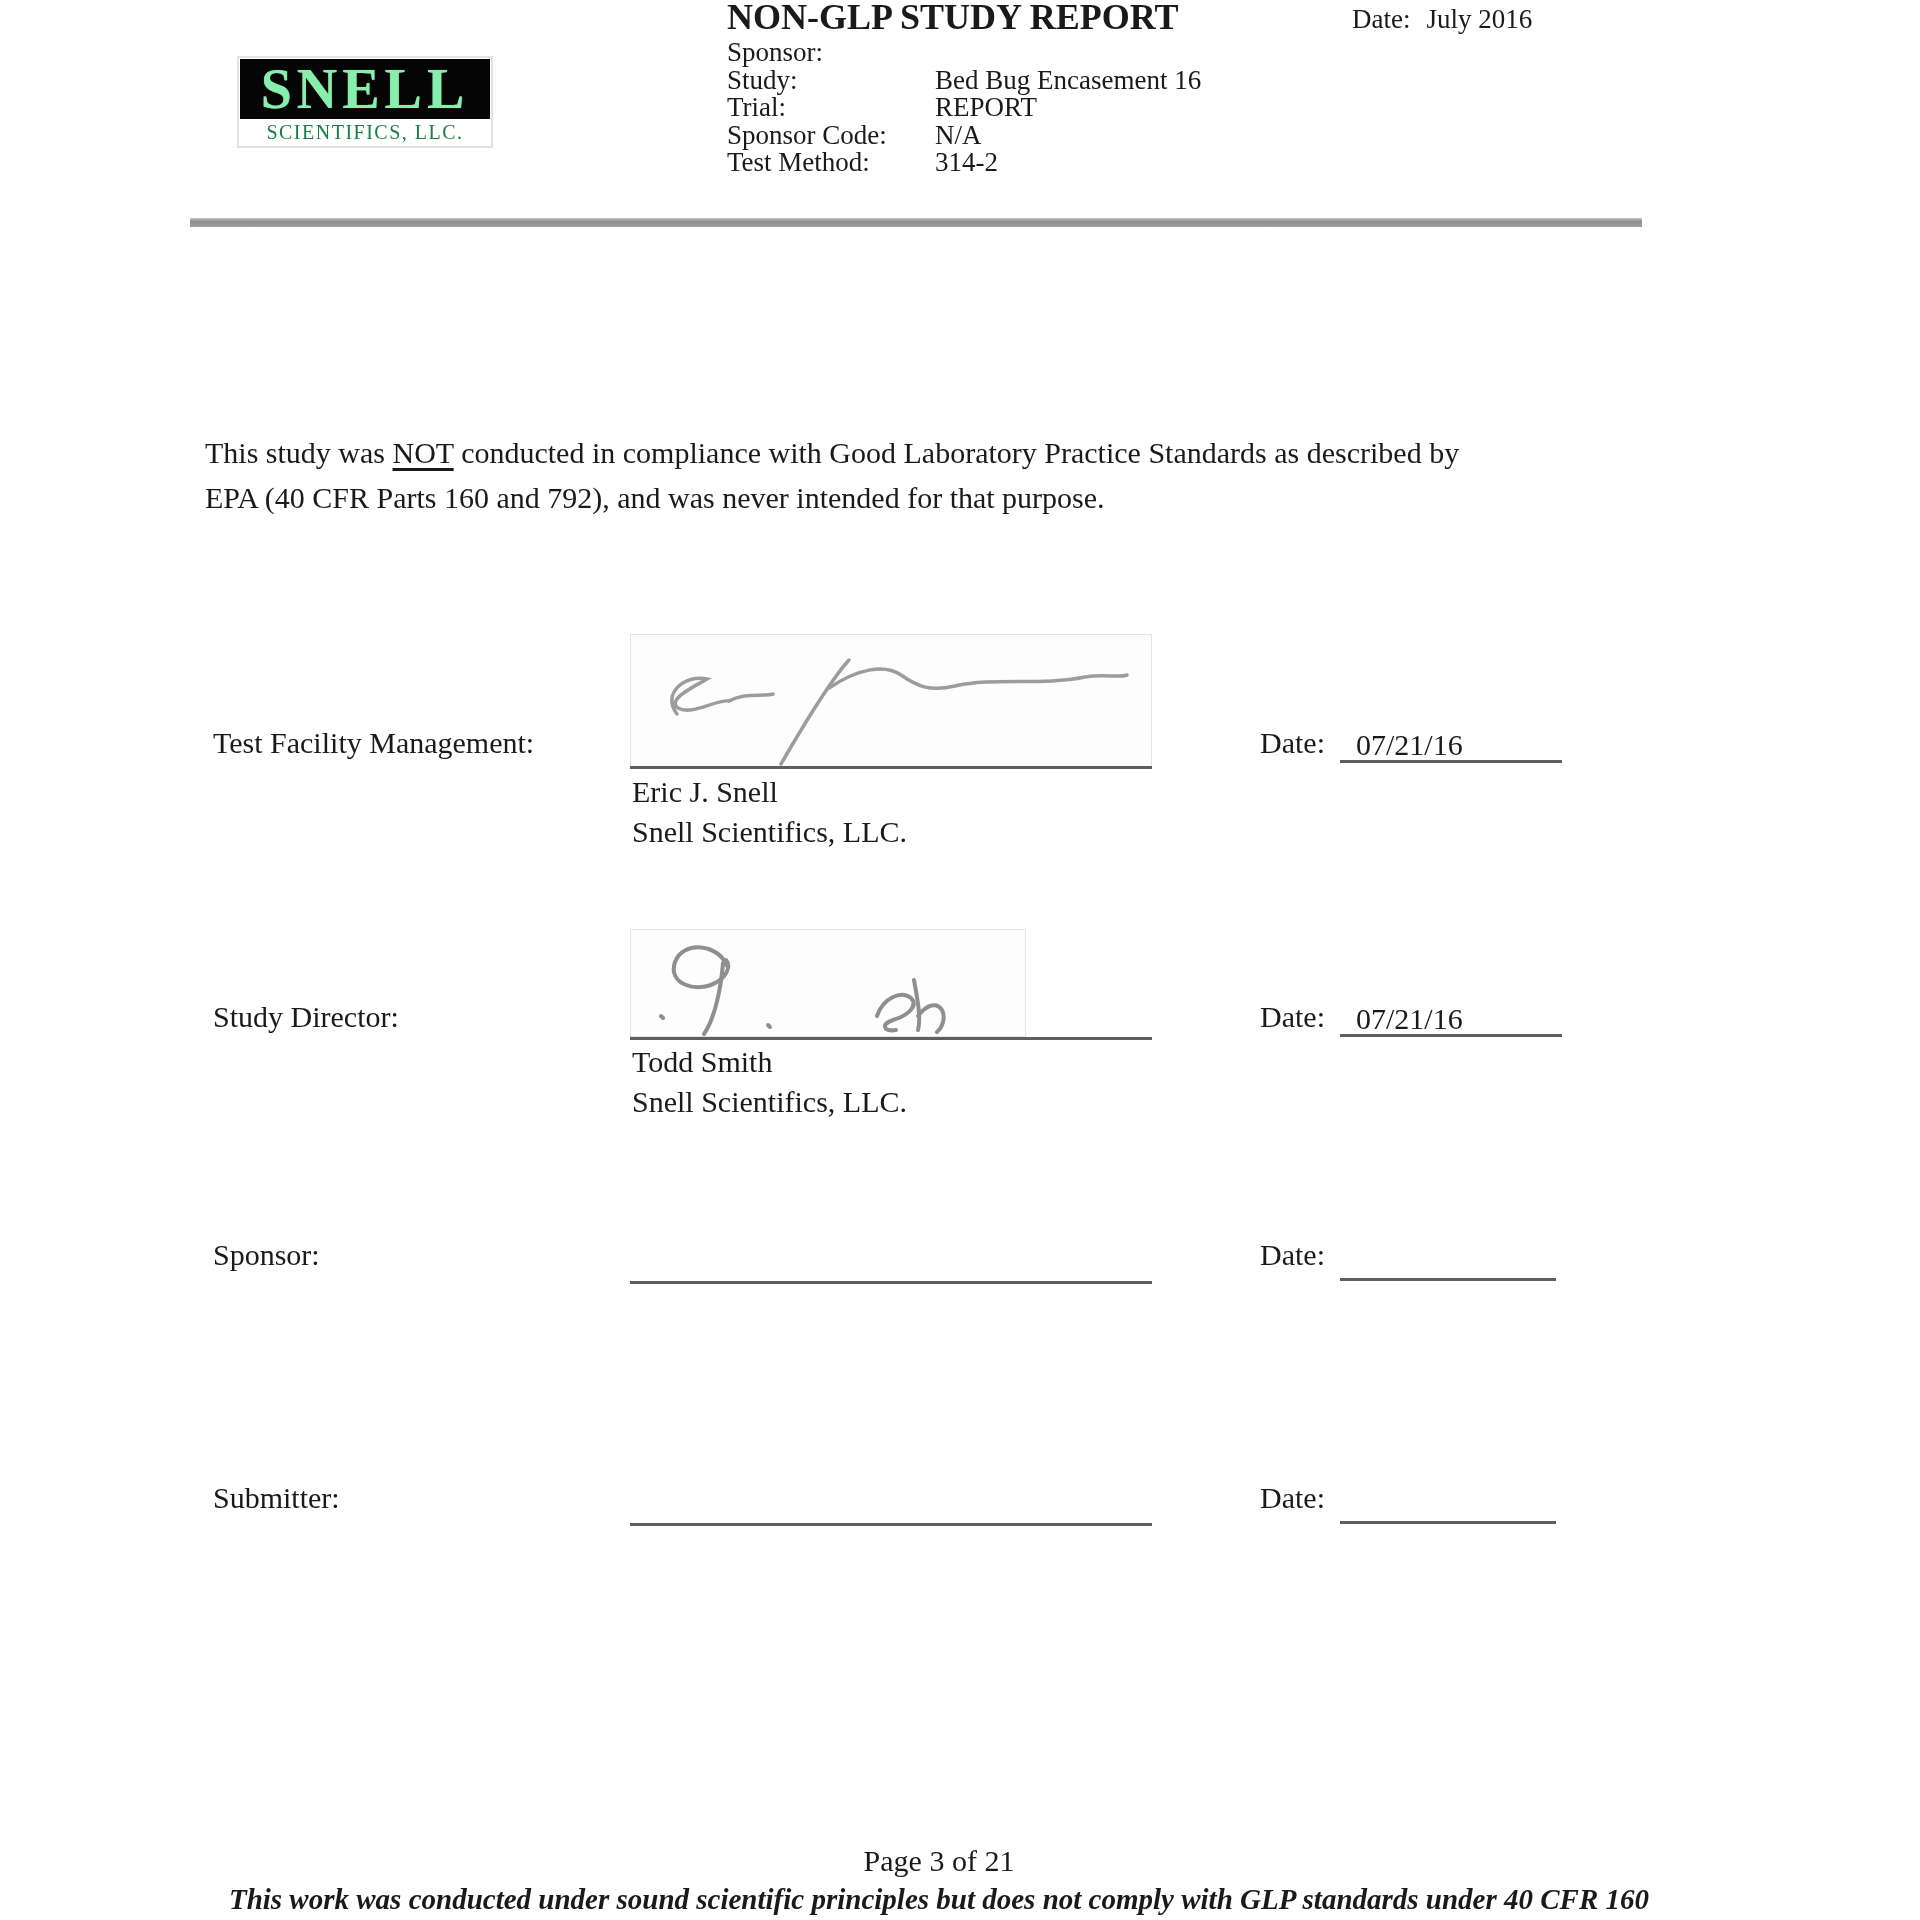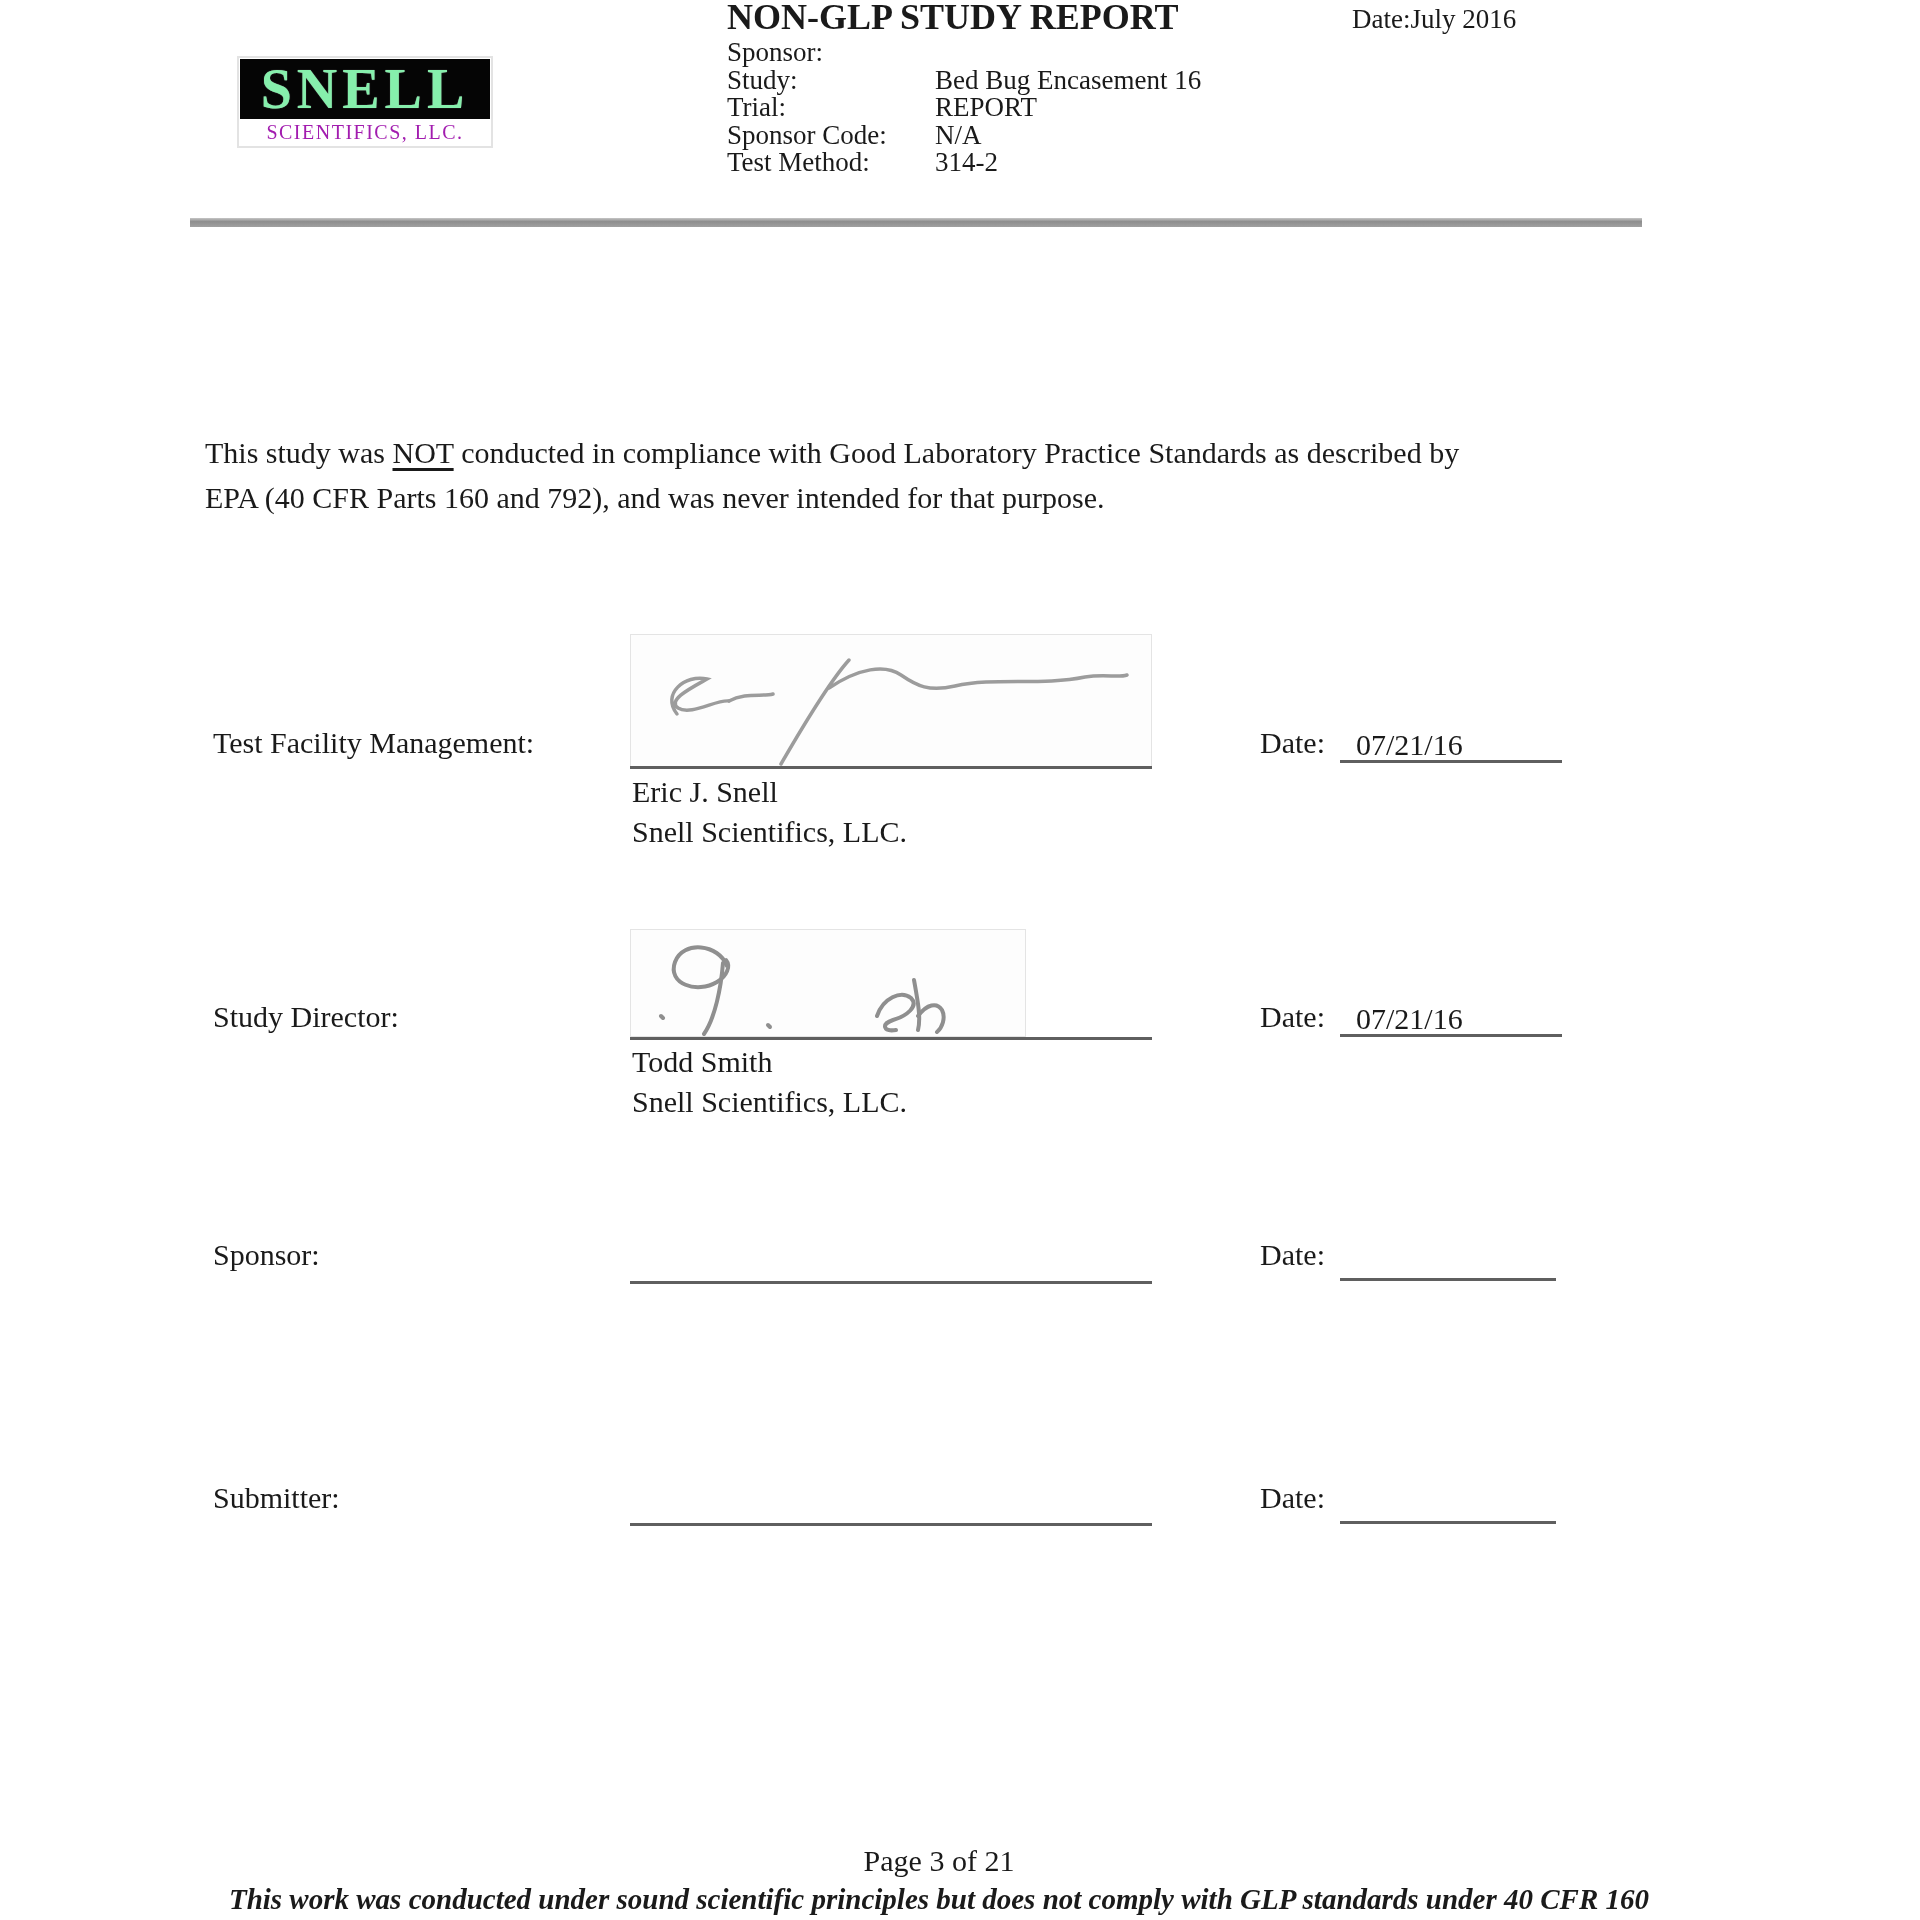--- a/index.html
+++ b/index.html
@@ -16,25 +16,25 @@
     border:2px solid #e3e3e3;background:#ffffff;box-sizing:border-box;
   }
   .logo-black{
     margin:1px;height:60px;background:#050505;color:#86efac;
     display:flex;align-items:center;justify-content:center;
     font-weight:bold;font-size:56px;letter-spacing:5px;line-height:1;
     text-shadow:0 0 1px #888;
   }
   .logo-sub{
     height:25px;display:flex;align-items:center;justify-content:center;
-    font-size:20px;letter-spacing:1.5px;color:#a21caf;white-space:nowrap;
+    font-size:20px;letter-spacing:1.5px;color:#15803d;white-space:nowrap;
   }
   .hdr-title{left:727px;top:2px;font-size:36px;font-weight:bold;line-height:30px;white-space:nowrap;}
   .hdr-date{left:1352px;top:4px;font-size:27px;line-height:30px;white-space:nowrap;}
-  .hdr-date .val{}
+  .hdr-date .val{margin-left:16px;}
   .hdr-fields{left:727px;top:39px;font-size:27px;line-height:27.6px;}
   .hdr-row{display:grid;grid-template-columns:208px auto;white-space:nowrap;}
   .rule{
     left:190px;top:218px;width:1452px;height:9px;
     background:linear-gradient(180deg,#c6c6c6 0%,#8d8d8d 40%,#a0a0a0 100%);
   }
 
   
   .doc-title{left:205px;top:274px;width:1460px;text-align:center;
     font-size:31px;font-weight:bold;letter-spacing:0.5px;}

